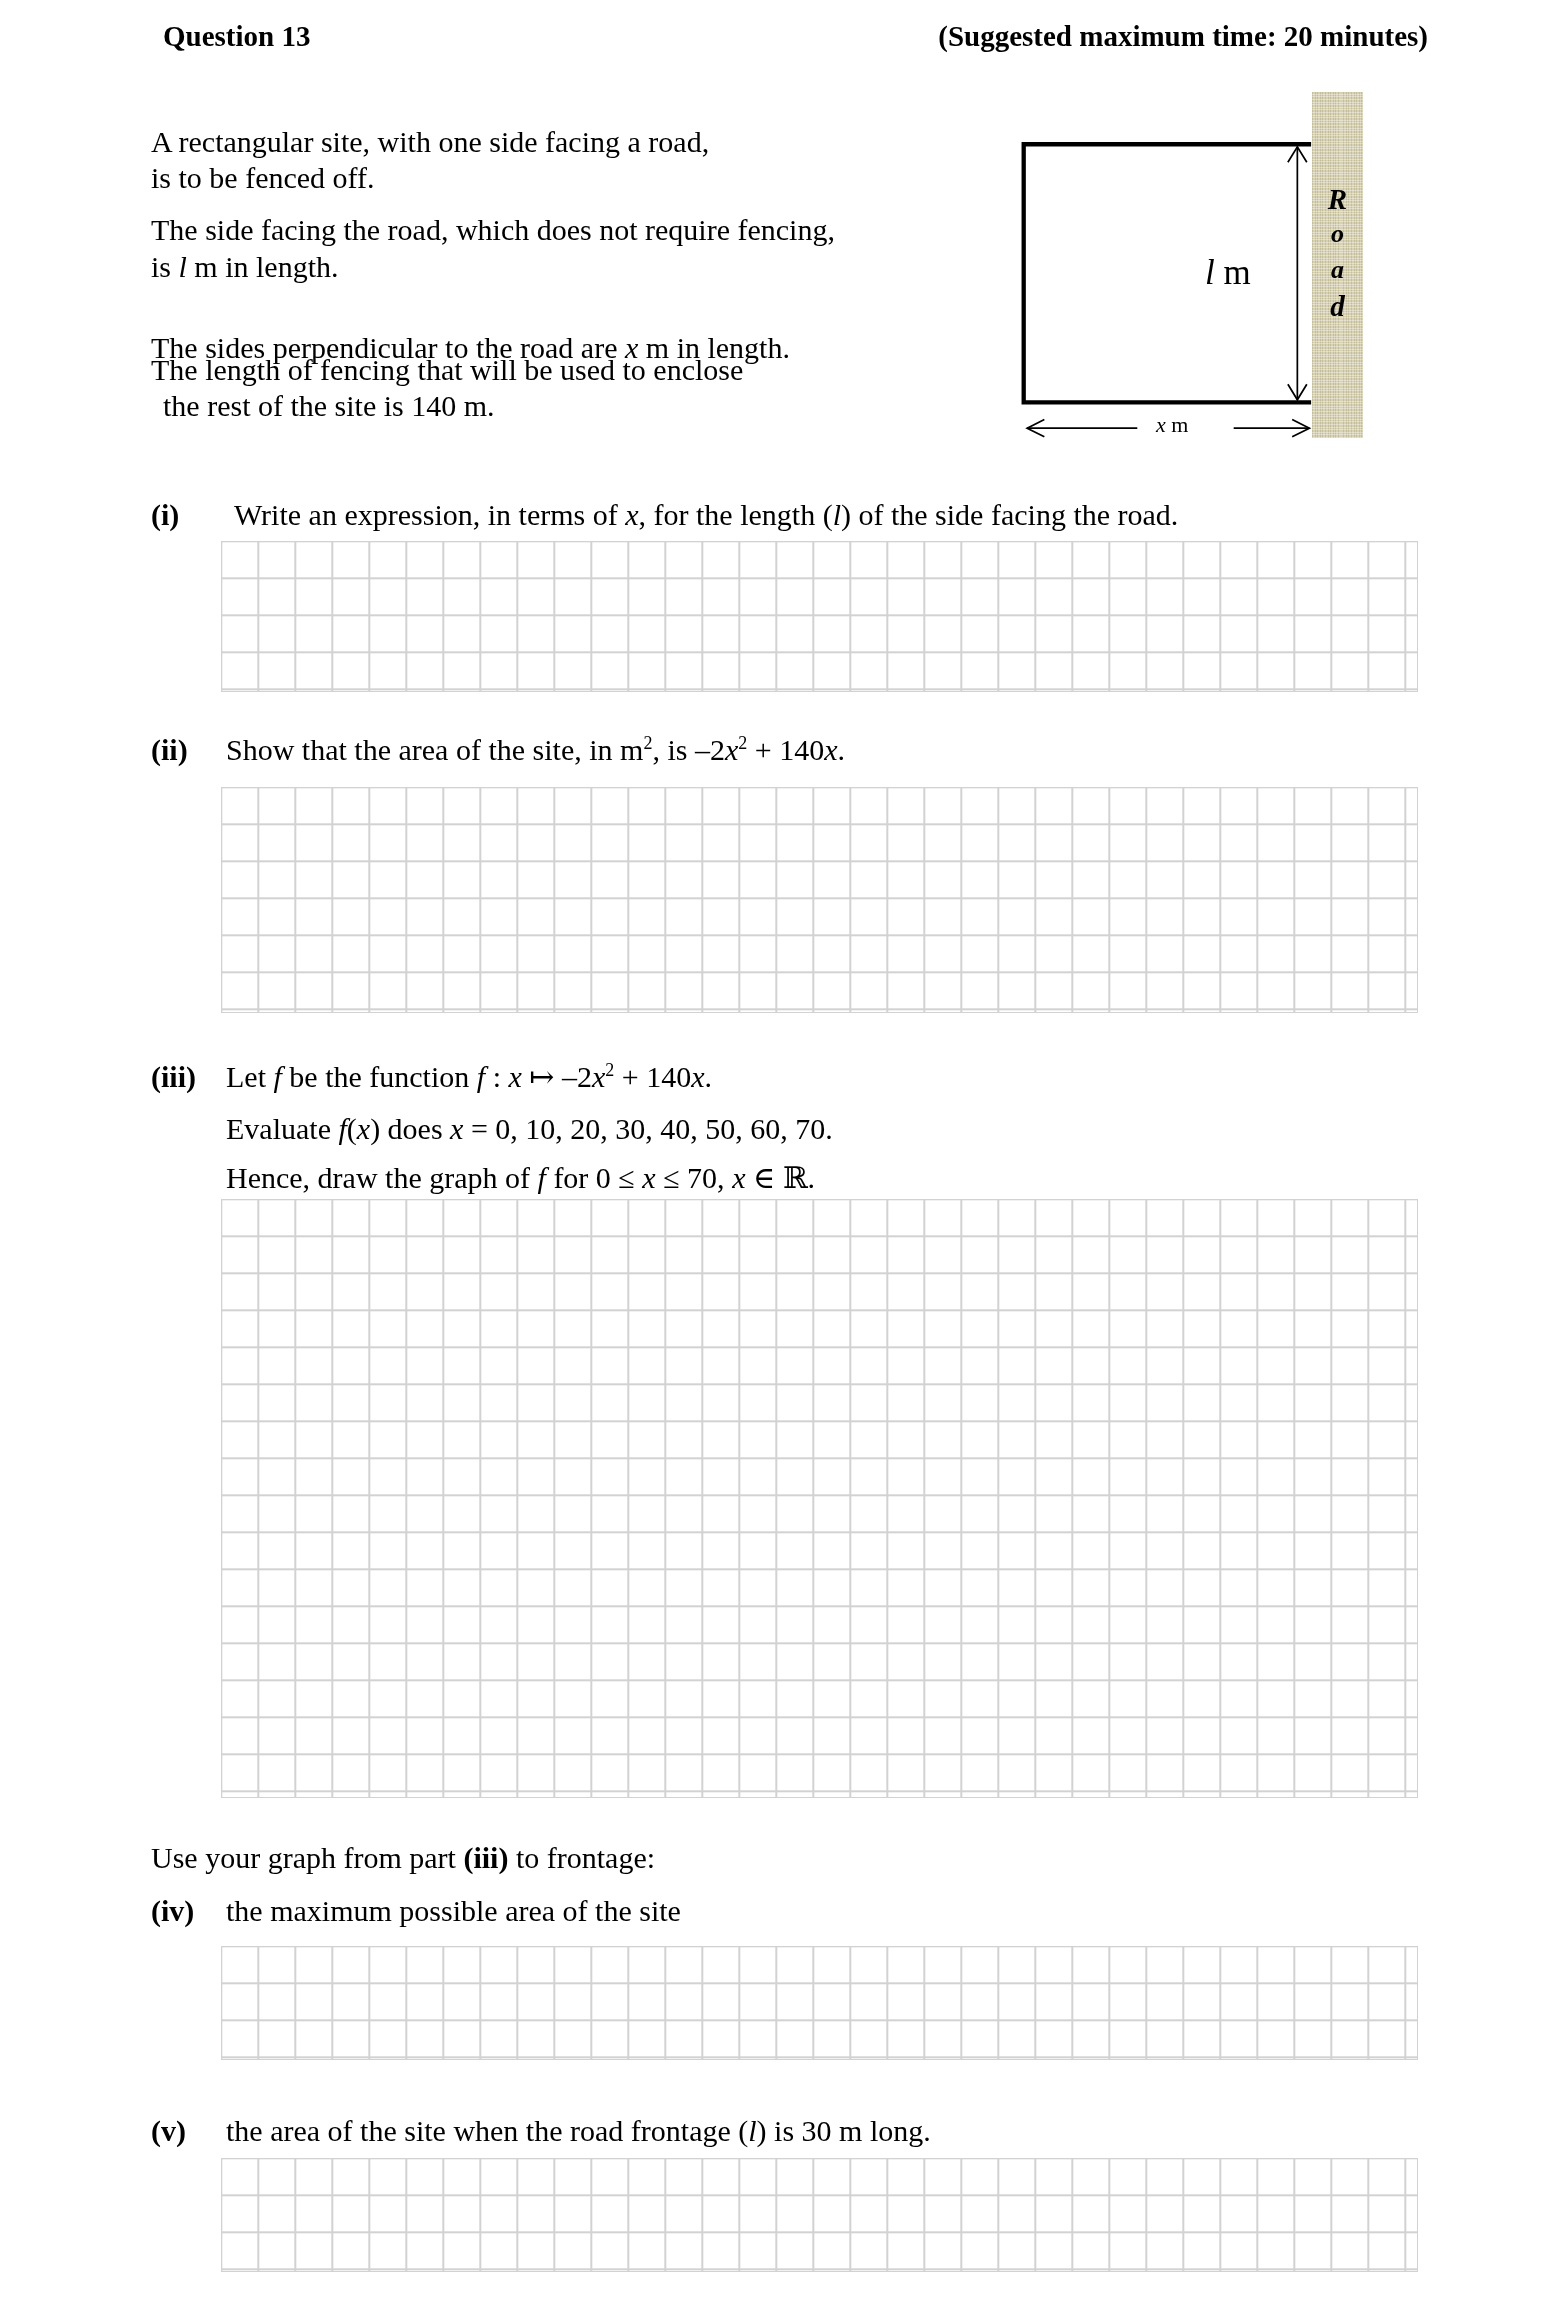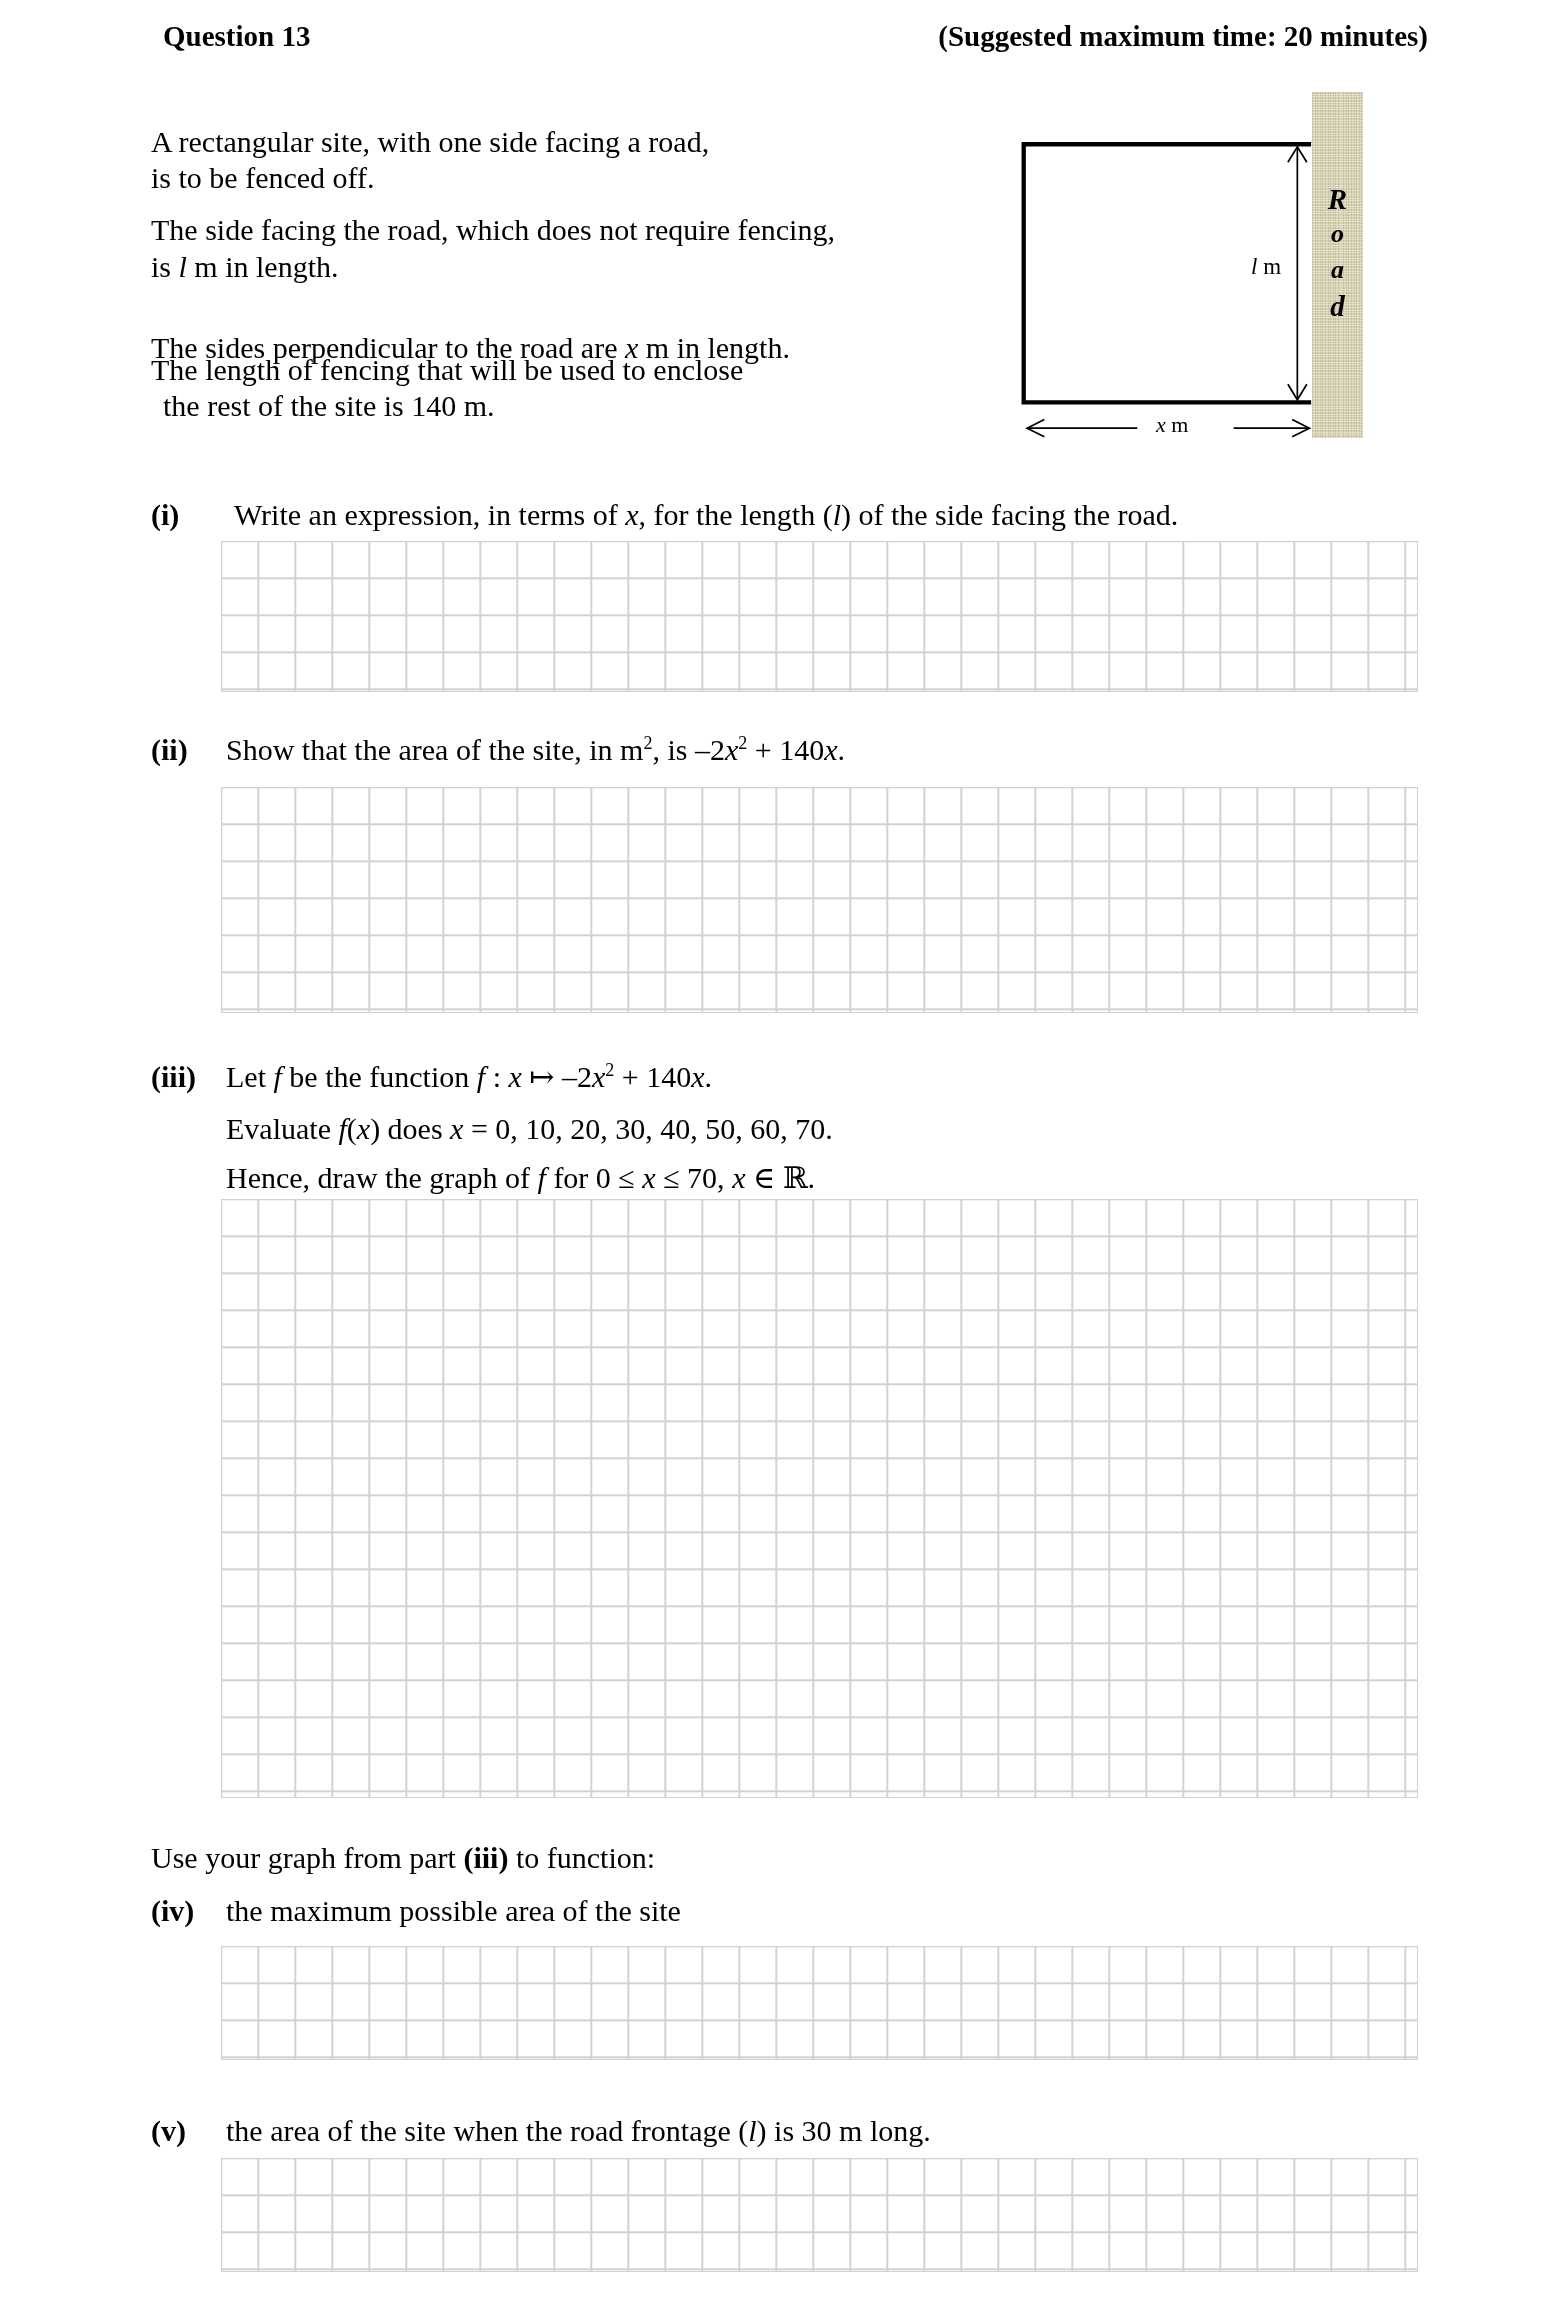--- a/index.html
+++ b/index.html
@@ -64,39 +64,39 @@
 
     <line x1="356" y1="30" x2="356" y2="324" stroke="#000" stroke-width="2"></line>
     <polyline points="345,48 356,30 367,48" fill="none" stroke="#000" stroke-width="2"></polyline>
     <polyline points="345,306 356,324 367,306" fill="none" stroke="#000" stroke-width="2"></polyline>
 
     <line x1="42" y1="357" x2="170" y2="357" stroke="#000" stroke-width="2"></line>
     <polyline points="62,347 42,357 62,367" fill="none" stroke="#000" stroke-width="2"></polyline>
     <line x1="282" y1="357" x2="370" y2="357" stroke="#000" stroke-width="2"></line>
     <polyline points="350,347 370,357 350,367" fill="none" stroke="#000" stroke-width="2"></polyline>
   </svg>
-  <div class="abs txt" style="left:1251px; top:255px; font-size:23px;"><span class="it">l</span><span> m</span></div>
+  <div class="abs txt" style="left:1205px; top:255px; font-size:35px;"><span class="it">l</span><span> m</span></div>
   <div class="abs txt" style="left:1156px; top:414px; font-size:22px;"><span class="it">x</span><span> m</span></div>
 </div>
 
 <div class="abs label" style="left:151px; top:500px;">(i)</div>
 <div class="abs txt" style="left:234px; top:500px;"><span>Write an expression, in terms of </span><span class="it">x</span><span>, for the length (</span><span class="it">l</span><span>) of the side facing the road.</span></div>
 <div class="grid" style="left:221px; top:541px; width:1197px; height:151px;"></div>
 
 <div class="abs label" style="left:151px; top:735px;">(ii)</div>
 <div class="abs txt" style="left:226px; top:735px;"><span>Show that the area of the site, in m</span><sup>2</sup><span>, is  –2</span><span class="it">x</span><sup>2</sup><span> + 140</span><span class="it">x</span><span>.</span></div>
 <div class="grid" style="left:221px; top:787px; width:1197px; height:226px;"></div>
 
 <div class="abs label" style="left:151px; top:1062px;">(iii)</div>
 <div class="abs txt" style="left:226px; top:1062px;"><span>Let </span><span class="it">f</span><span> be the function  </span><span class="it">f</span><span> : </span><span class="it">x</span><span> ↦ –2</span><span class="it">x</span><sup>2</sup><span> + 140</span><span class="it">x</span><span>.</span></div>
 <div class="abs txt" style="left:226px; top:1114px;"><span>Evaluate </span><span class="it">f</span><span>(</span><span class="it">x</span><span>) does </span><span class="it">x</span><span> = 0, 10, 20, 30, 40, 50, 60, 70.</span></div>
 <div class="abs txt" style="left:226px; top:1163px;"><span>Hence, draw the graph of </span><span class="it">f</span><span> for  0  ≤  </span><span class="it">x</span><span>   ≤ 70,  </span><span class="it">x</span><span> ∈ ℝ.</span></div>
 <div class="grid" style="left:221px; top:1199px; width:1197px; height:599px;"></div>
 
-<div class="abs txt" style="left:151px; top:1843px;"><span>Use your graph from part </span><span class="bold">(iii)</span><span> to function:</span></div>
+<div class="abs txt" style="left:151px; top:1843px;"><span>Use your graph from part </span><span class="bold">(iii)</span><span> to frontage:</span></div>
 
 <div class="abs label" style="left:151px; top:1896px;">(iv)</div>
 <div class="abs txt" style="left:226px; top:1896px;">the maximum possible area of the site</div>
 <div class="grid" style="left:221px; top:1946px; width:1197px; height:114px;"></div>
 
 <div class="abs label" style="left:151px; top:2116px;">(v)</div>
 <div class="abs txt" style="left:226px; top:2116px;"><span>the area of the site when the road frontage (</span><span class="it">l</span><span>) is 30 m long.</span></div>
 <div class="grid" style="left:221px; top:2158px; width:1197px; height:114px;"></div>
 
 

